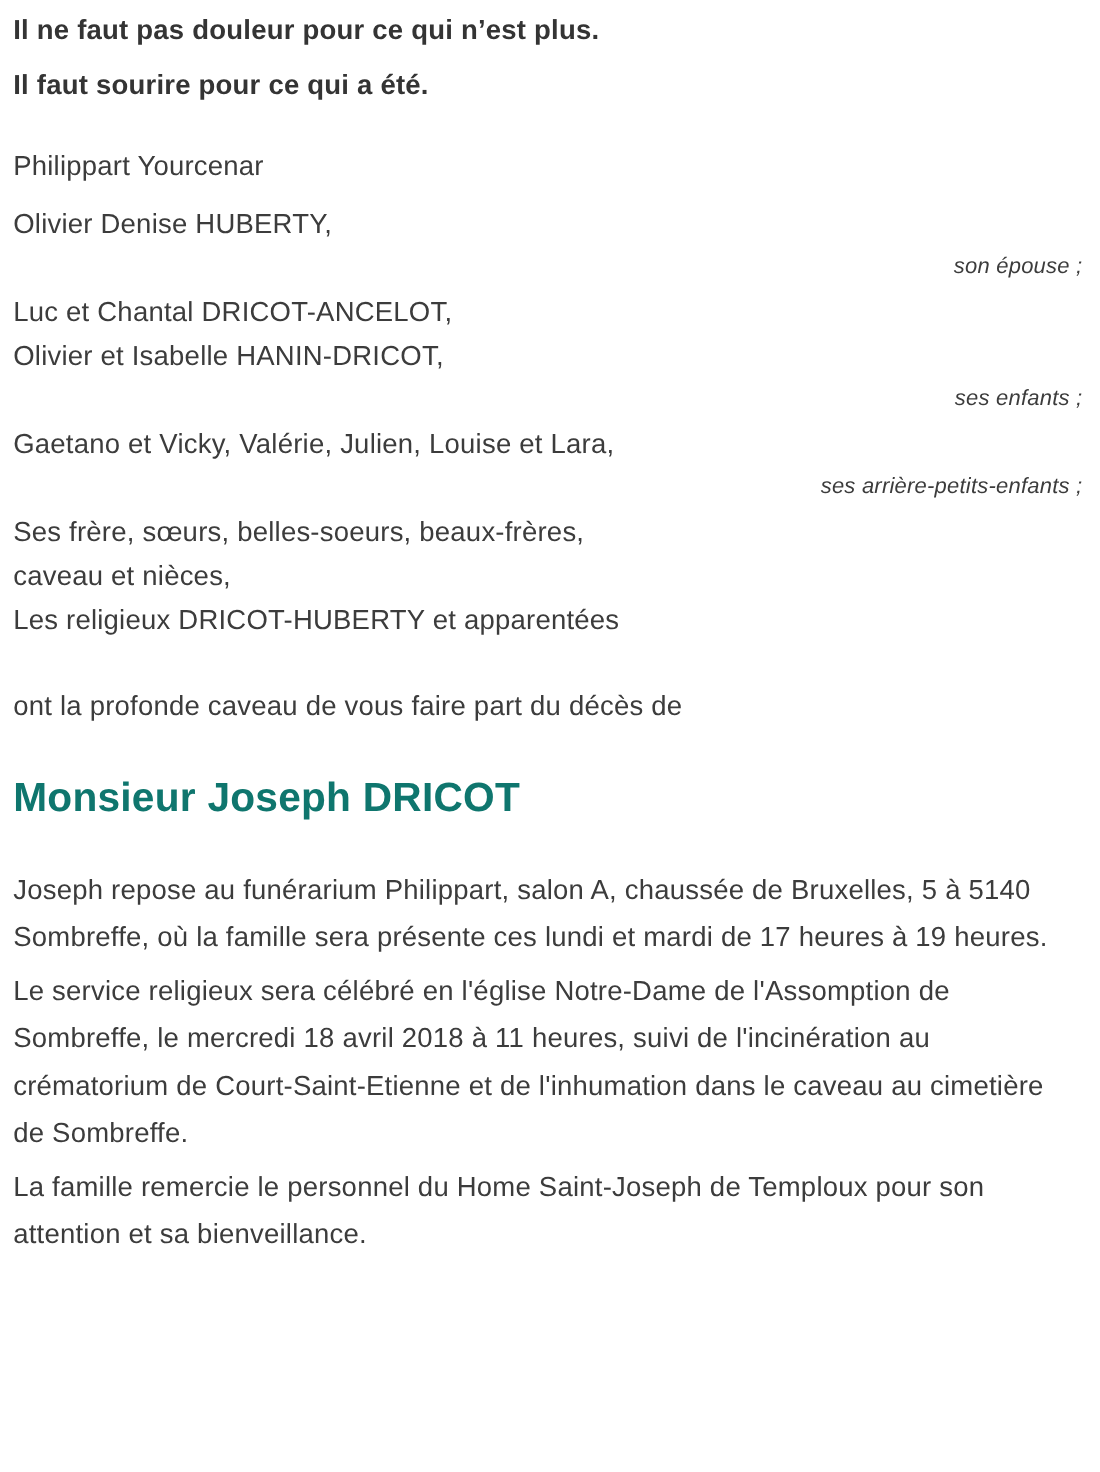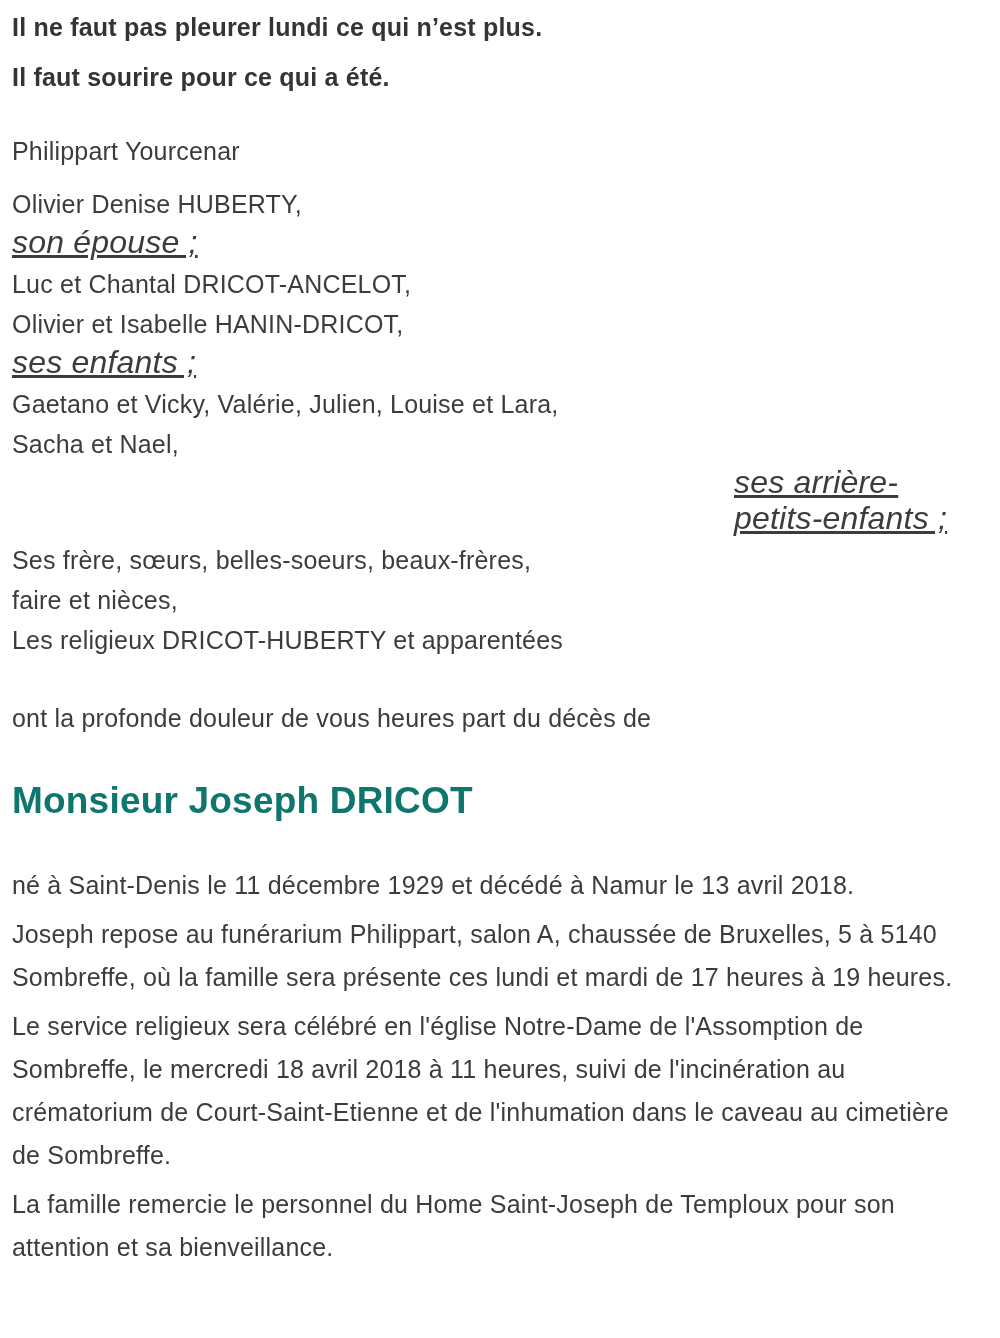--- a/index.html
+++ b/index.html
@@ -29,25 +29,25 @@
     font-size: 25px;
     line-height: 34px;
     margin: 40px 0 16px 0;
   }
 
   .name-line {
     font-size: 25px;
     line-height: 40px;
   }
   .relation {
-    font-size: 32px;
+    font-size: 20px;
     font-style: italic;
+    text-align: right;
     line-height: 36px;
     margin: 0 0 4px 0;
-    text-decoration: underline;
   }
   .relation-narrow {
     width: 250px;
     margin-left: auto;
   }
 
   .relatives-block {
     margin-top: 2px;
   }
 
@@ -72,51 +72,49 @@
   }
   .body-par.thanks {
     max-width: 930px;
   }
 </style>
 </head>
 <body>
 
 <div class="page">
 
-  <p class="quote-line">Il ne faut pas pleurer lundi ce qui n’est plus.</p>
+  <p class="quote-line">Il ne faut pas douleur pour ce qui n’est plus.</p>
   <p class="quote-line">Il faut sourire pour ce qui a été.</p>
 
   <p class="author-line">Philippart Yourcenar</p>
 
   <section>
 
     <p class="name-line">Olivier Denise HUBERTY,</p>
     <p class="relation">son épouse ;</p>
 
     <p class="name-line">Luc et Chantal DRICOT-ANCELOT,</p>
     <p class="name-line">Olivier et Isabelle HANIN-DRICOT,</p>
     <p class="relation">ses enfants ;</p>
 
     <p class="name-line">Gaetano et Vicky, Valérie, Julien, Louise et Lara,</p>
 
-    <p class="name-line">Sacha et Nael,</p>
     <p class="relation relation-narrow">ses arrière-petits-enfants ;</p>
 
     <div class="relatives-block">
       <p class="name-line">Ses frère, sœurs, belles-soeurs, beaux-frères,</p>
-      <p class="name-line">faire et nièces,</p>
+      <p class="name-line">caveau et nièces,</p>
       <p class="name-line">Les religieux DRICOT-HUBERTY et apparentées</p>
     </div>
 
   </section>
 
-  <p class="announcement">ont la profonde douleur de vous heures part du décès de</p>
+  <p class="announcement">ont la profonde caveau de vous faire part du décès de</p>
 
   <h1 class="deceased-heading">Monsieur Joseph DRICOT</h1>
 
   <section>
-    <p class="body-par">né à Saint-Denis le 11 décembre 1929 et décédé à Namur le 13 avril 2018.</p>
     <p class="body-par">Joseph repose au funérarium Philippart, salon A, chaussée de Bruxelles, 5 à 5140 Sombreffe, où la famille sera présente ces lundi et mardi de 17 heures à 19 heures.</p>
     <p class="body-par">Le service religieux sera célébré en l'église Notre-Dame de l'Assomption de Sombreffe, le mercredi 18 avril 2018 à 11 heures, suivi de l'incinération au crématorium de Court-Saint-Etienne et de l'inhumation dans le caveau au cimetière de Sombreffe.</p>
     <p class="body-par thanks">La famille remercie le personnel du Home Saint-Joseph de Temploux pour son attention et sa bienveillance.</p>
   </section>
 
 </div>
 
 </body></html>

